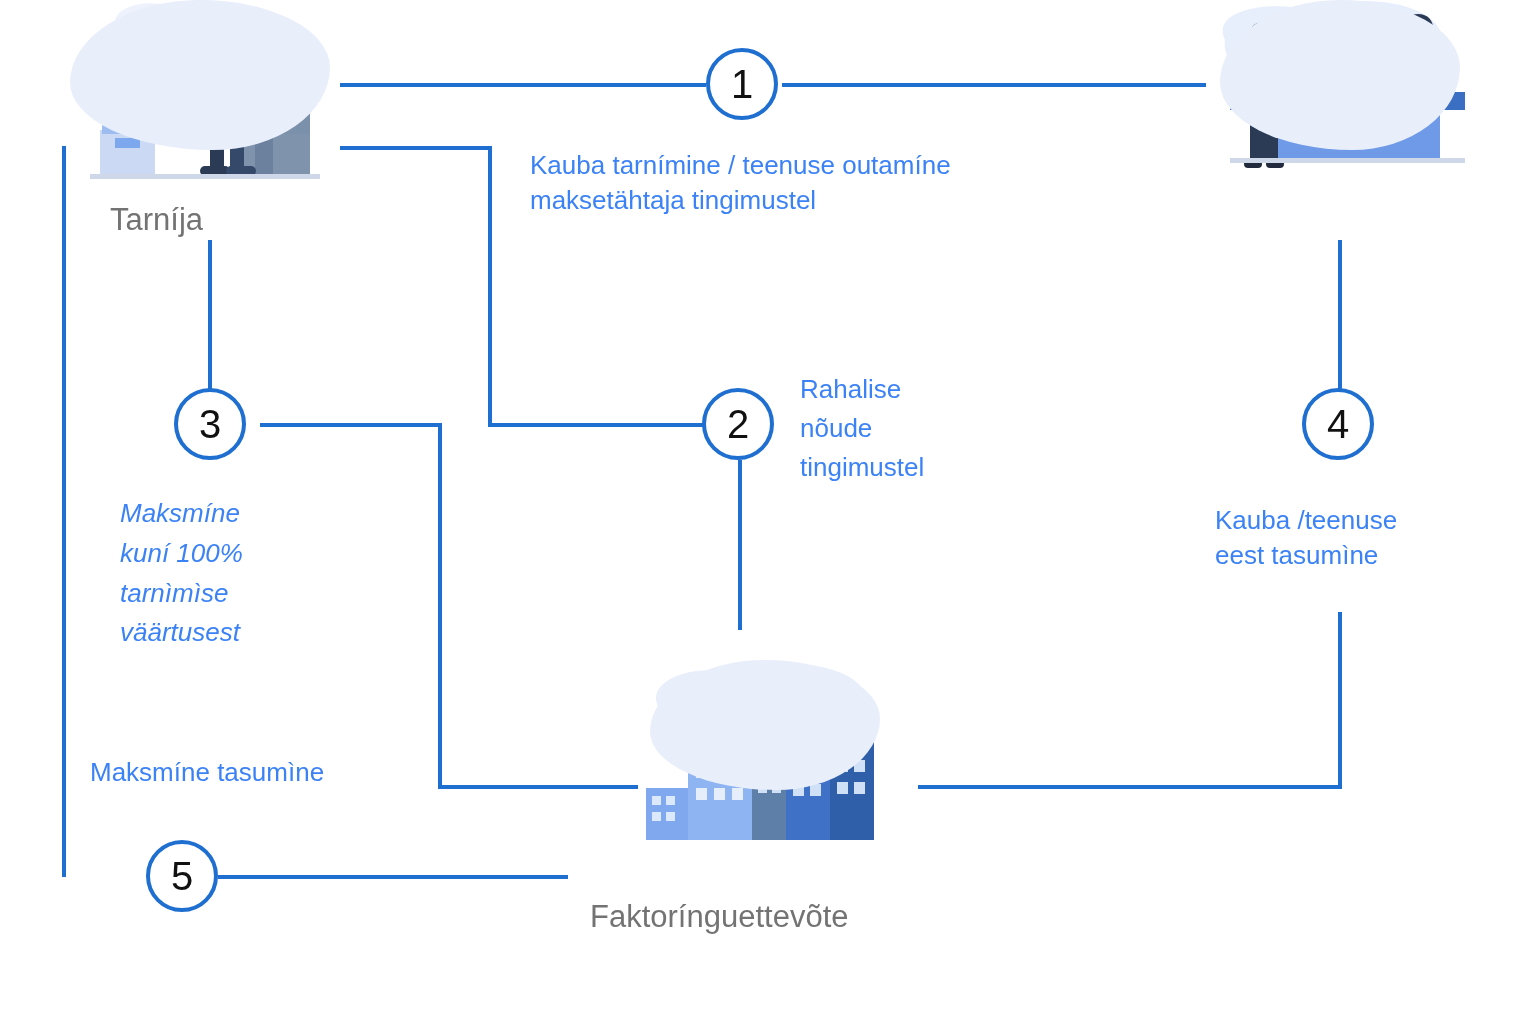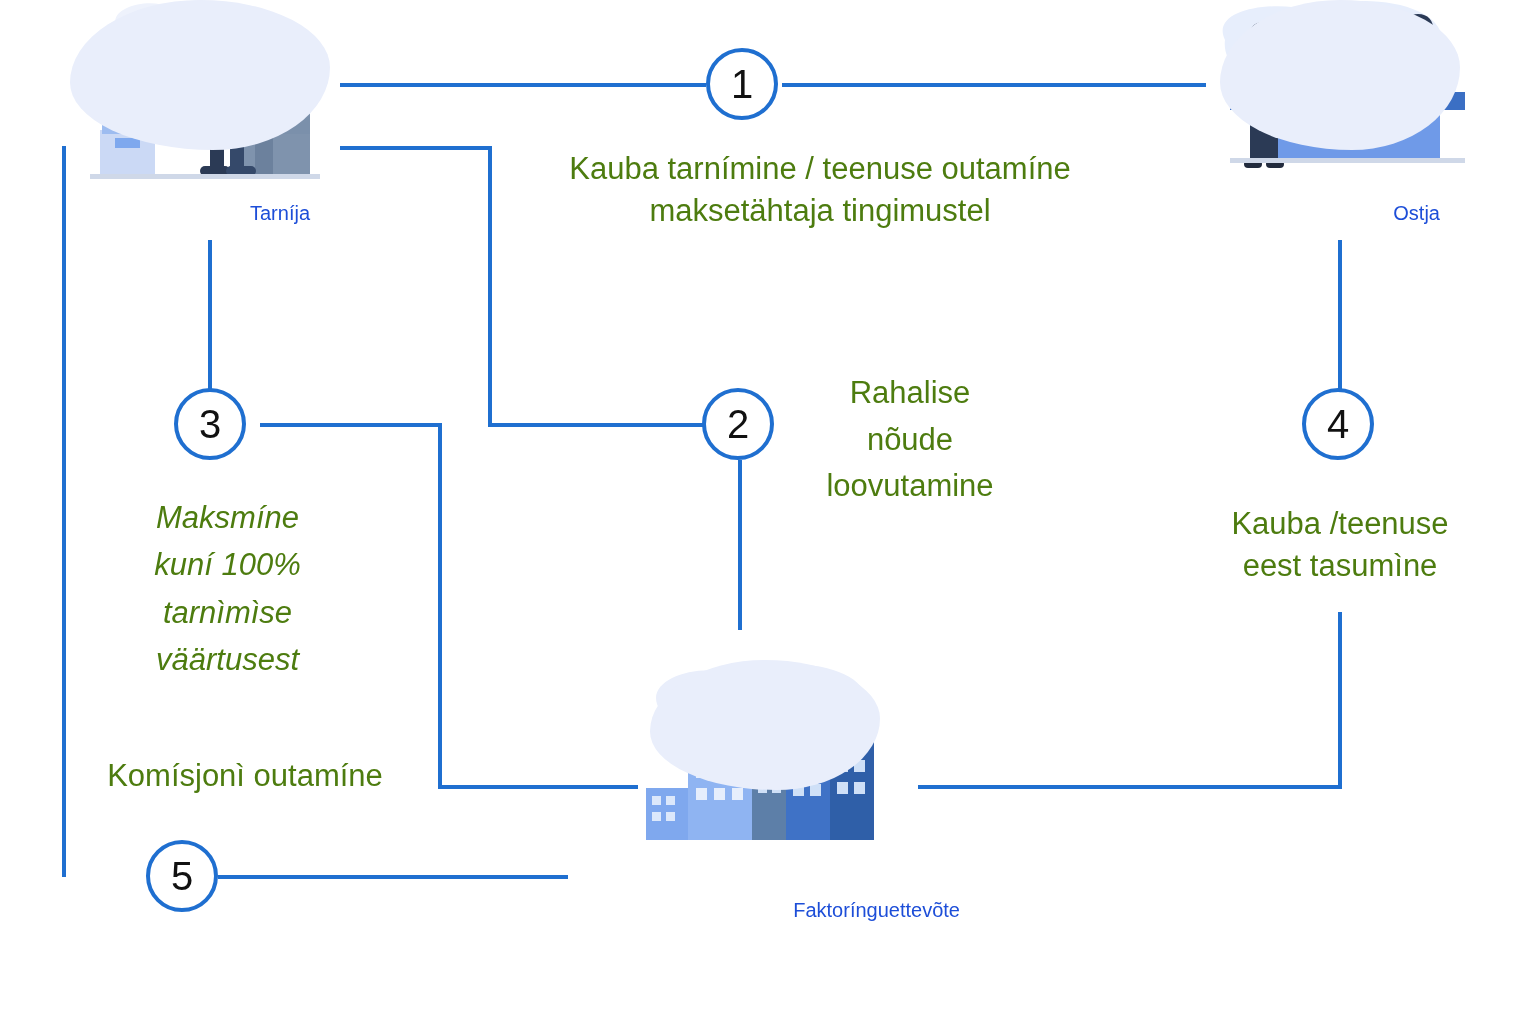--- a/index.html
+++ b/index.html
@@ -36,31 +36,30 @@
     display: flex;
     align-items: center;
     justify-content: center;
     font-size: 40px;
     color: #111;
     font-weight: 400;
     box-sizing: border-box;
   }
   .caption {
     position: absolute;
+    font-size: 26px;
+    color: #3b82f6;
+    line-height: 1.35;
+    white-space: pre-line;
+  }
+  .role-label {
+    position: absolute;
     font-size: 31px;
-    color: #4d7c0f;
-    line-height: 1.35;
-    text-align: center;
-    white-space: pre-line;
-  }
-  .role-label {
-    position: absolute;
-    font-size: 20px;
-    color: #1d4ed8;
-    text-align: right;
+    color: #737373;
+    text-align: left;
   }
   .art {
     position: absolute;
   }
   .blob {
     position: absolute;
     background: #e9eefb;
     border-radius: 50% 50% 45% 55% / 55% 45% 55% 45%;
   }
 </style>
@@ -206,29 +205,28 @@
     <span>3</span>
   </div>
   <div class="node-circle" style="left:1302px; top:388px;">
     <span>4</span>
   </div>
   <div class="node-circle" style="left:146px; top:840px;">
     <span>5</span>
   </div>
 
   <div class="role-label" style="left:110px; top:202px; width:200px;">Tarníja</div>
-  <div class="role-label" style="left:1240px; top:202px; width:200px;">Ostja</div>
   <div class="role-label" style="left:590px; top:899px; width:370px;">Faktorínguettevõte</div>
 
   <div class="caption" style="left:530px; top:148px; width:580px;">Kauba tarnímine / teenuse outamíne
 maksetähtaja tingimustel</div>
   <div class="caption" style="left:800px; top:370px; width:220px; line-height:1.5;">Rahalise
 nõude
-loovutamine</div>
+tingimustel</div>
   <div class="caption" style="left:120px; top:494px; width:215px; line-height:1.53;font-style:italic;">Maksmíne
 kuní 100%
 tarnìmìse
 väärtusest</div>
   <div class="caption" style="left:1215px; top:503px; width:250px;">Kauba /teenuse
 eest tasumìne</div>
-  <div class="caption" style="left:90px; top:755px; width:310px;">Komísjonì outamíne</div>
+  <div class="caption" style="left:90px; top:755px; width:310px;">Maksmíne tasumìne</div>
 
 </div>
 
 </body></html>

